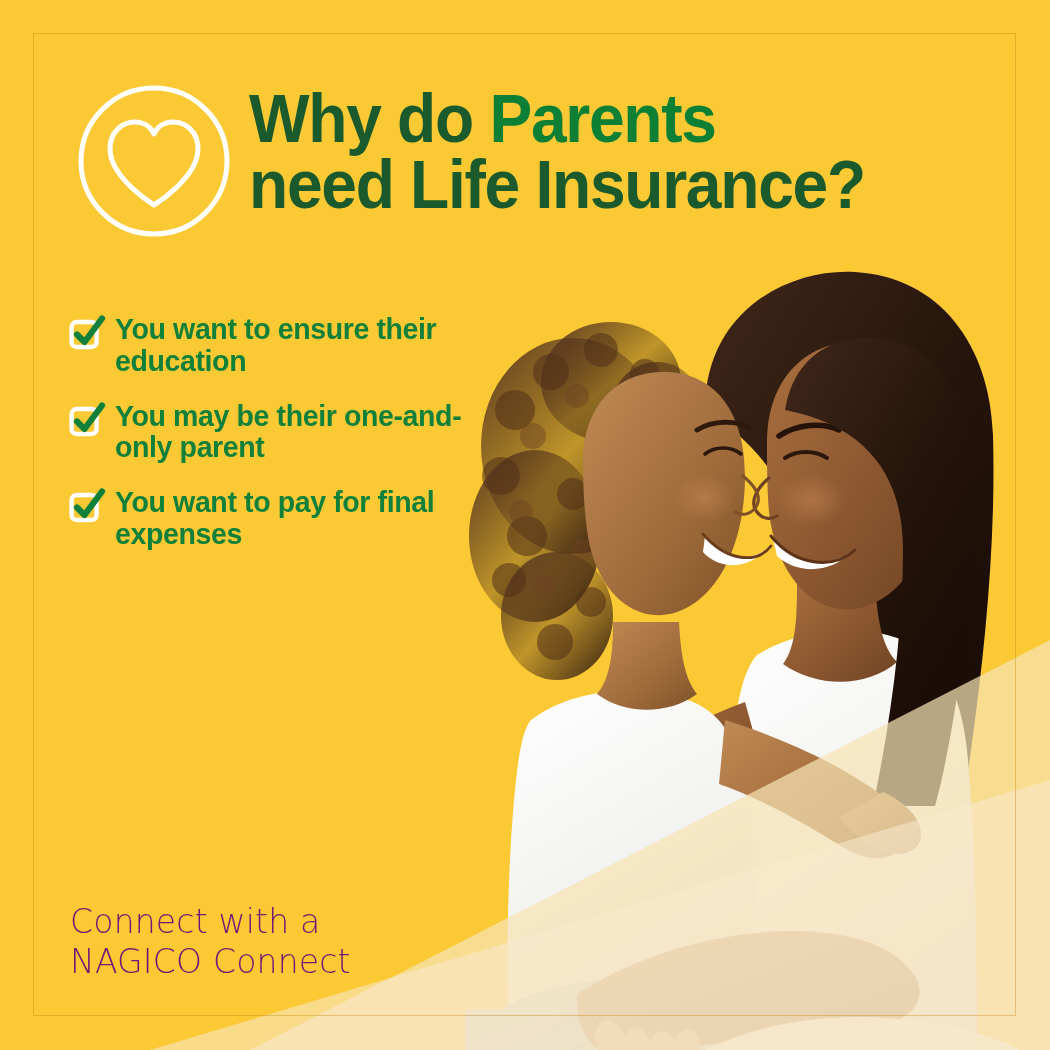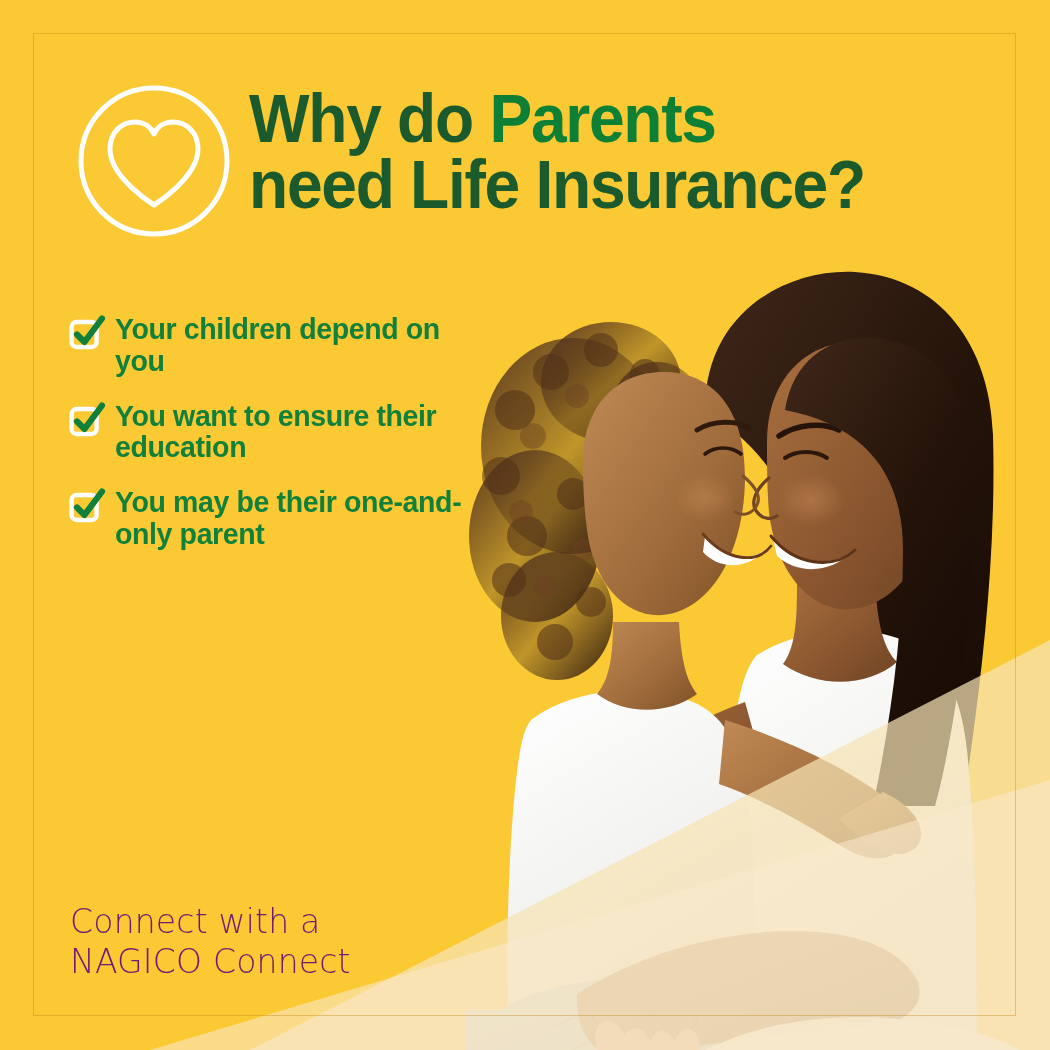--- a/index.html
+++ b/index.html
@@ -309,29 +309,20 @@
     </svg>
   </div>
 
   <h1 class="heading">
     <span>Why do </span><span class="hl">Parents</span>
     <span class="line2">need Life Insurance?</span>
   </h1>
 
   <ul class="bullets" style="list-style:none;">
 
-    <li class="bullet">
-      <span class="check">
-        <svg viewBox="0 0 34 34">
-          <rect x="2.6" y="6" width="25" height="25" rx="5" ry="5" fill="none" stroke="#ffffff" stroke-width="4.4"></rect>
-          <path d="M8 18.5 L15.5 26 L33 2.5" fill="none" stroke="#11803a" stroke-width="6.2" stroke-linecap="round" stroke-linejoin="round"></path>
-        </svg>
-      </span>
-      <span class="bullet-text">Your children depend on you</span>
-    </li>
 
     <li class="bullet">
       <span class="check">
         <svg viewBox="0 0 34 34">
           <rect x="2.6" y="6" width="25" height="25" rx="5" ry="5" fill="none" stroke="#ffffff" stroke-width="4.4"></rect>
           <path d="M8 18.5 L15.5 26 L33 2.5" fill="none" stroke="#11803a" stroke-width="6.2" stroke-linecap="round" stroke-linejoin="round"></path>
         </svg>
       </span>
       <span class="bullet-text">You want to ensure their education</span>
     </li>
@@ -340,20 +331,29 @@
       <span class="check">
         <svg viewBox="0 0 34 34">
           <rect x="2.6" y="6" width="25" height="25" rx="5" ry="5" fill="none" stroke="#ffffff" stroke-width="4.4"></rect>
           <path d="M8 18.5 L15.5 26 L33 2.5" fill="none" stroke="#11803a" stroke-width="6.2" stroke-linecap="round" stroke-linejoin="round"></path>
         </svg>
       </span>
       <span class="bullet-text">You may be their one-and-only parent</span>
     </li>
 
 
+    <li class="bullet">
+      <span class="check">
+        <svg viewBox="0 0 34 34">
+          <rect x="2.6" y="6" width="25" height="25" rx="5" ry="5" fill="none" stroke="#ffffff" stroke-width="4.4"></rect>
+          <path d="M8 18.5 L15.5 26 L33 2.5" fill="none" stroke="#11803a" stroke-width="6.2" stroke-linecap="round" stroke-linejoin="round"></path>
+        </svg>
+      </span>
+      <span class="bullet-text">You want to pay for final expenses</span>
+    </li>
 
   </ul>
 
   <div class="cta">
     <span>Connect with a</span>
     <span>NAGICO Connect</span>
   </div>
 
 
 </div>

